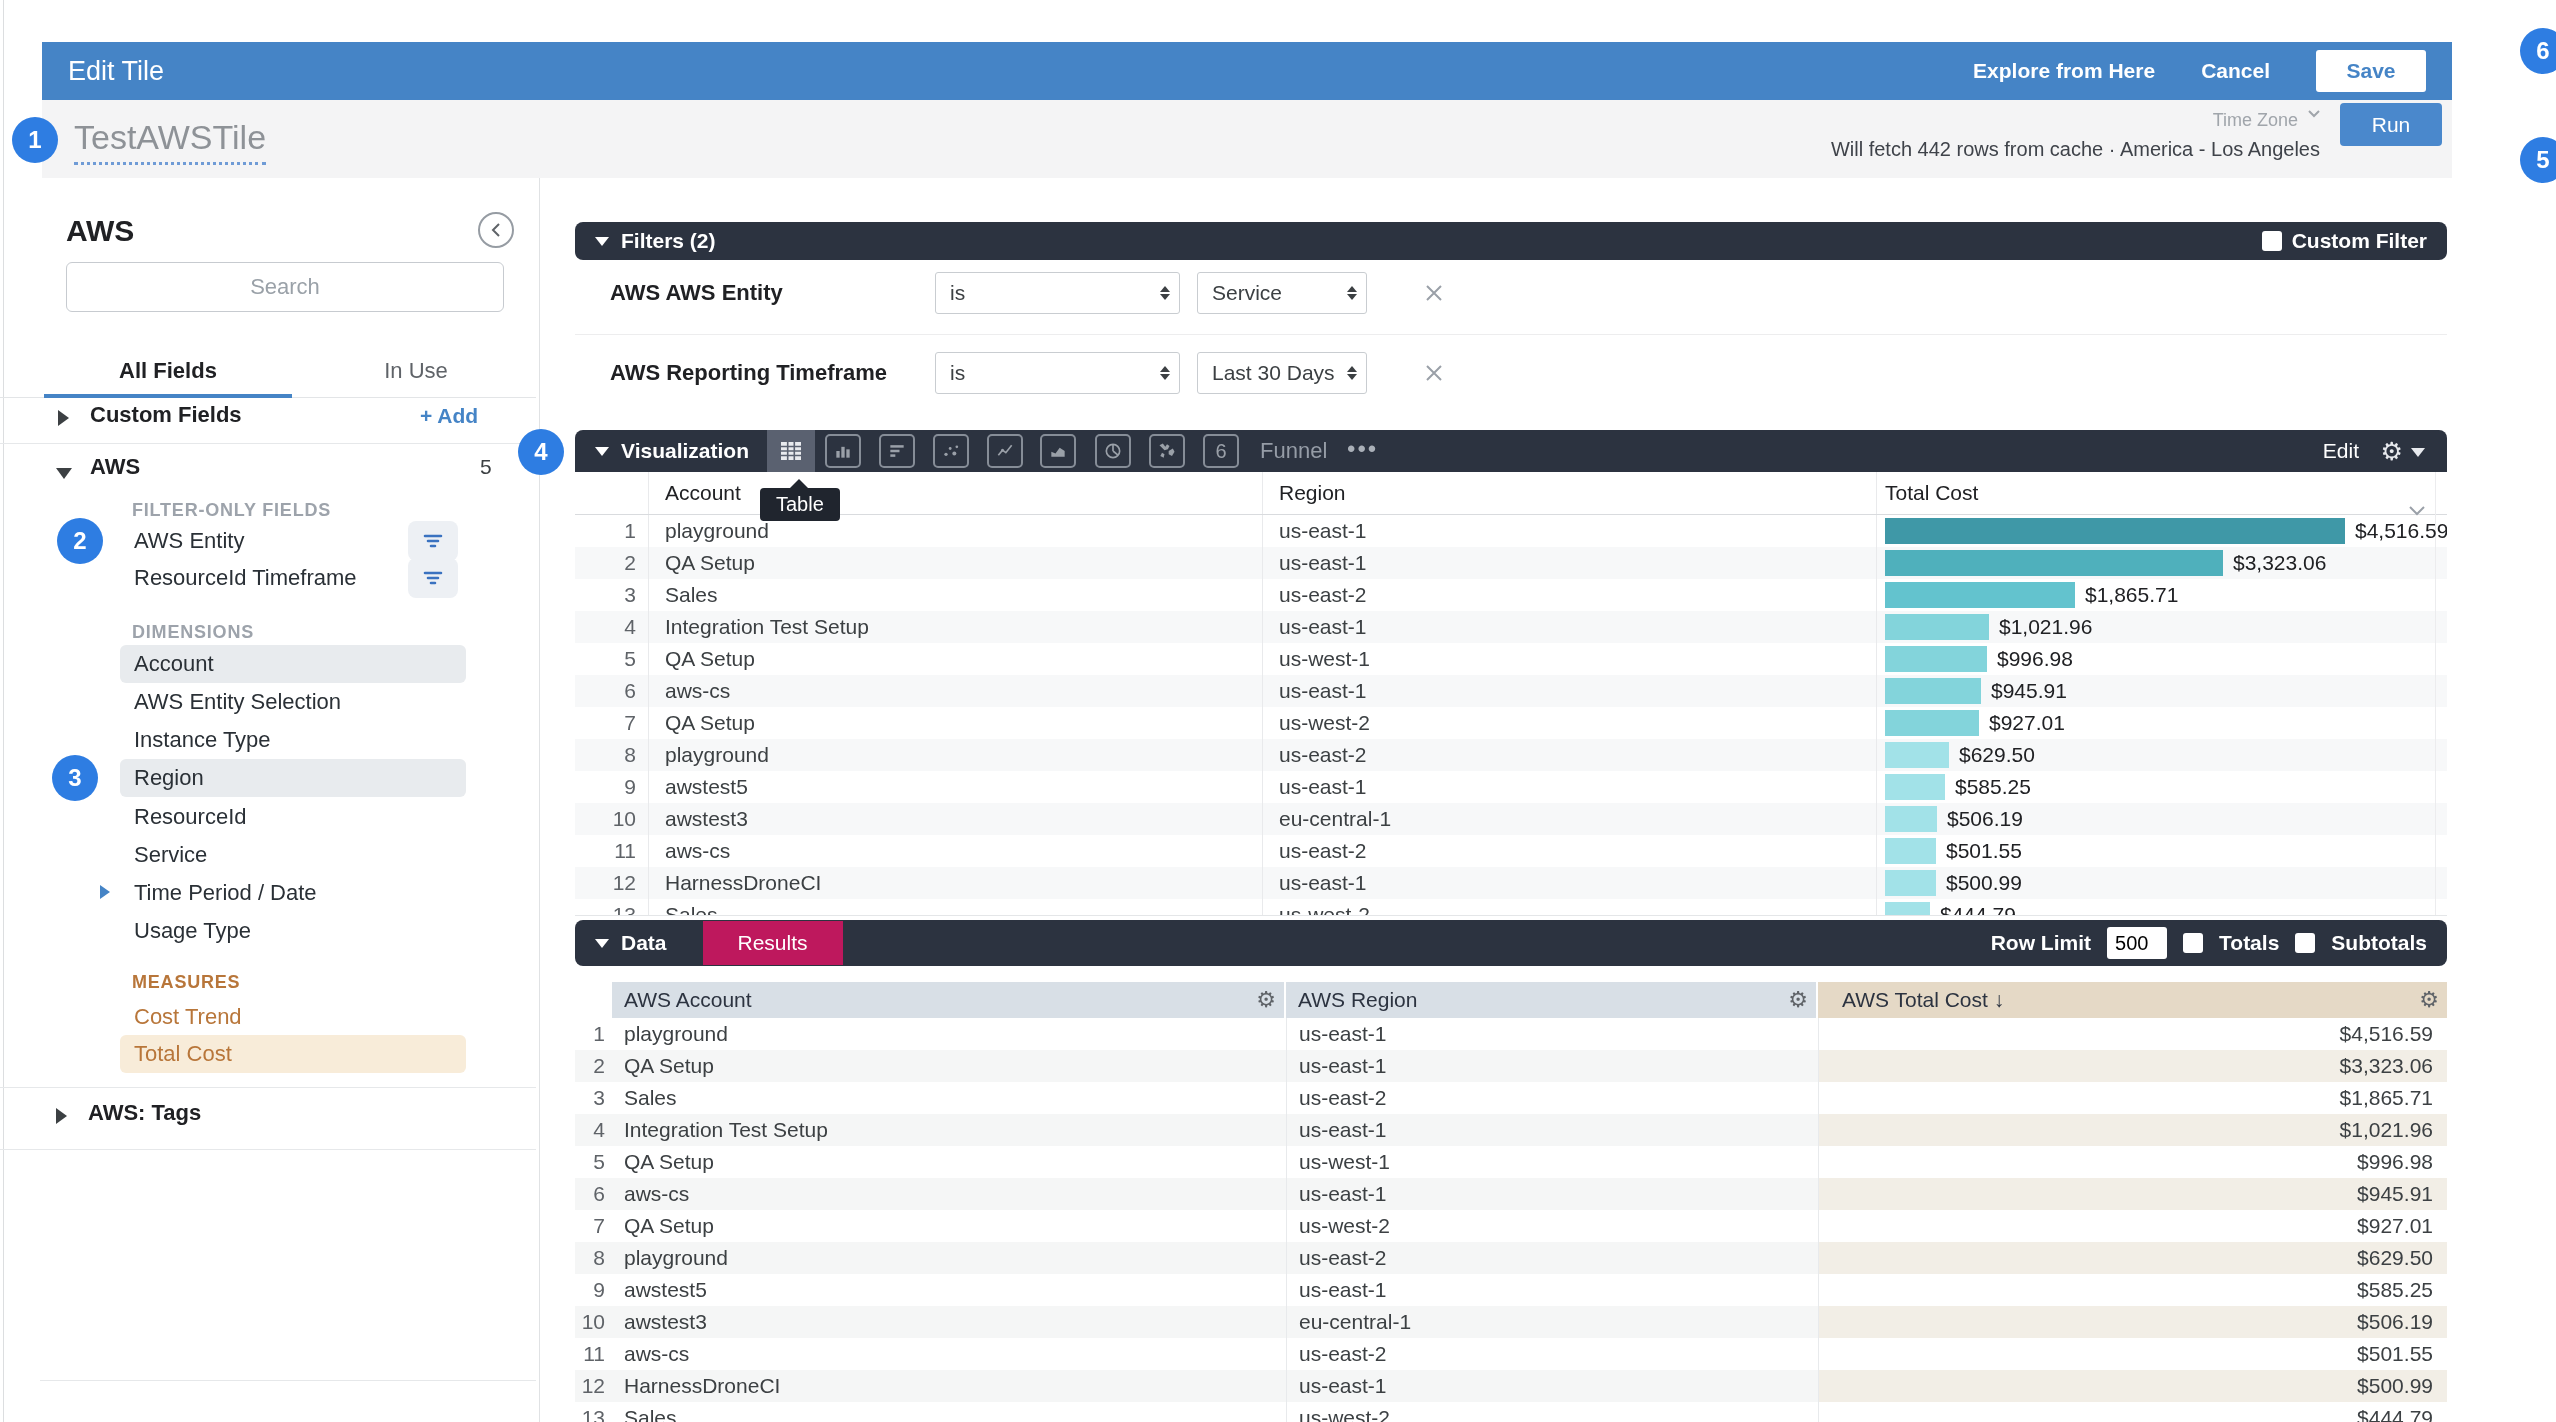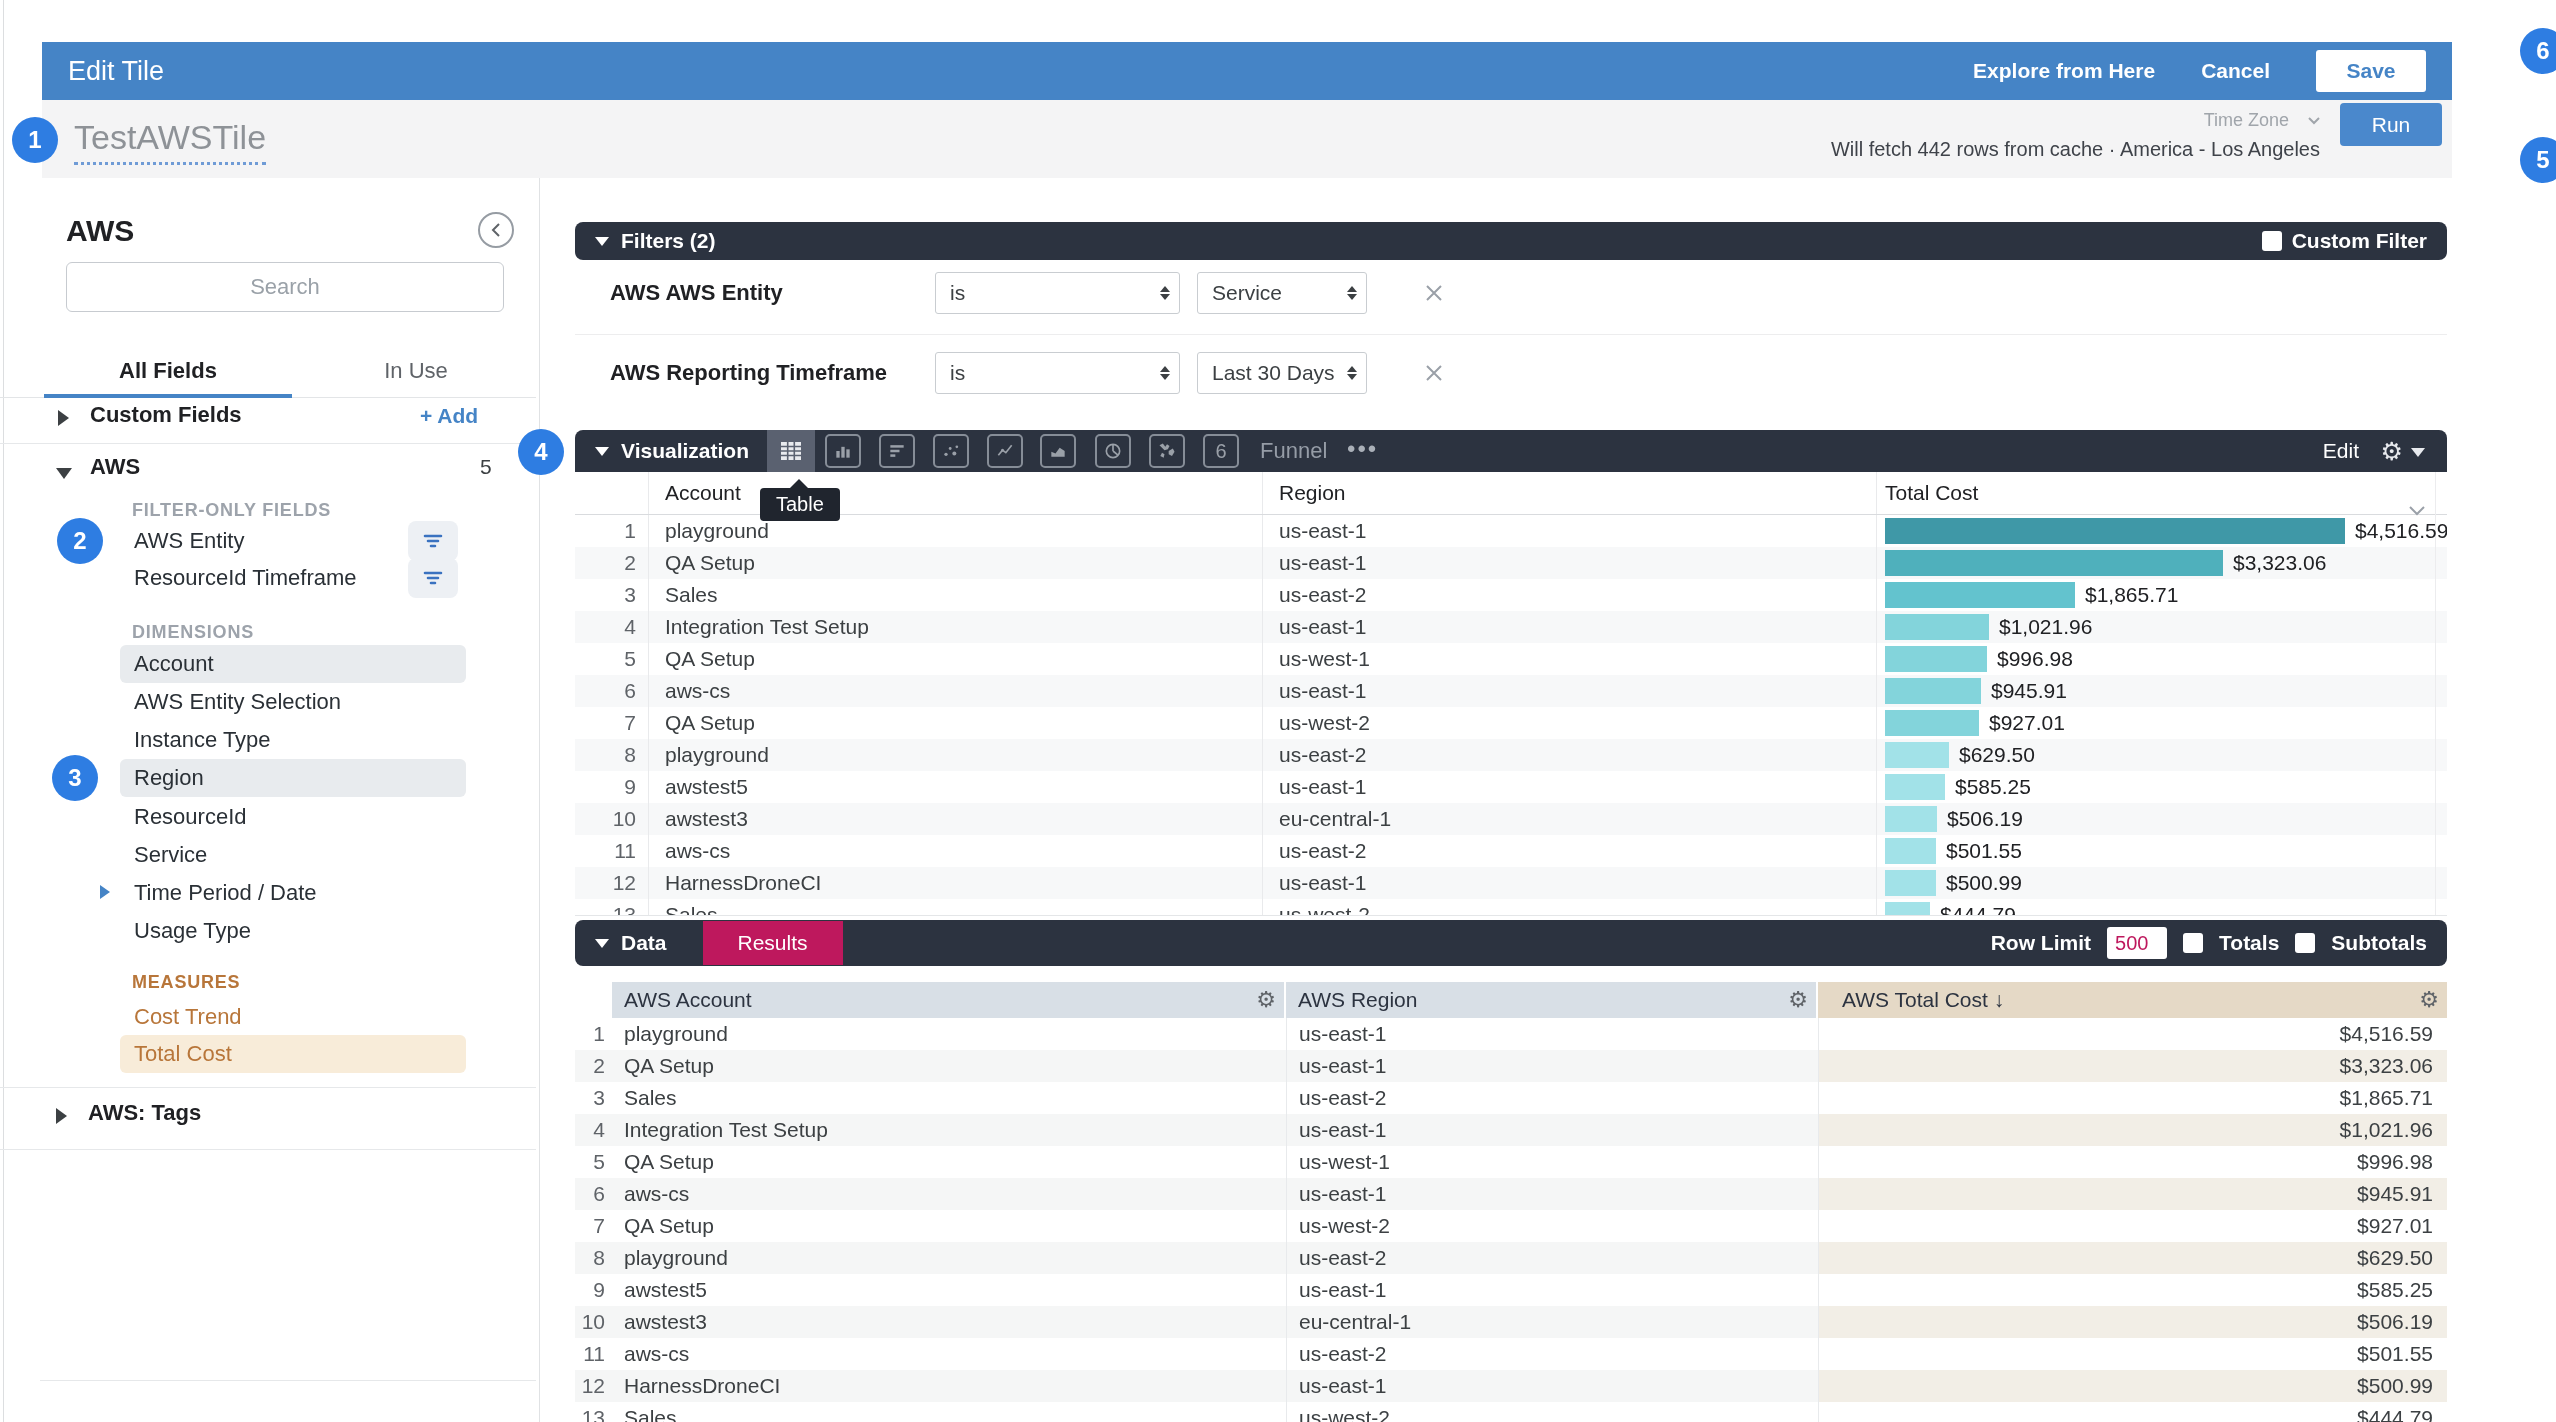--- a/index.html
+++ b/index.html
@@ -9,21 +9,21 @@
   
   .topbar{position:absolute;left:42px;top:42px;width:2410px;height:58px;background:#4584c6;display:flex;align-items:center;padding:0 26px;box-sizing:border-box;}
   .topbar-title{color:#fff;font-size:27px;font-weight:500;}
   .topbar-right{margin-left:auto;display:flex;align-items:center;gap:46px;}
   .topbar-link{color:#fff;font-size:21px;font-weight:600;cursor:pointer;}
   .save-btn{background:#fff;color:#4584c6;font-size:21px;font-weight:600;width:110px;height:42px;border-radius:3px;display:flex;align-items:center;justify-content:center;cursor:pointer;}
 
   
   .titlebar{position:absolute;left:42px;top:100px;width:2410px;height:78px;background:#f4f4f5;}
   .tile-name{position:absolute;left:32px;top:18px;font-size:34px;color:#8e9297;border-bottom:3px dotted #6f9bd6;padding-bottom:5px;}
-  .tz-line{position:absolute;right:132px;top:10px;font-size:18px;color:#a0a5ab;display:flex;align-items:center;gap:19px;}
+  .tz-line{position:absolute;right:132px;top:10px;font-size:18px;color:#a0a5ab;display:flex;gap:10px;}
   .fetch-line{position:absolute;right:132px;top:38px;font-size:20px;color:#3f434a;}
   .run-btn{position:absolute;right:10px;top:3px;width:102px;height:43px;background:#4a88cc;color:#fff;font-size:21px;border-radius:4px;display:flex;align-items:center;justify-content:center;cursor:pointer;}
 
   
   .sidebar{position:absolute;left:4px;top:178px;width:536px;height:1244px;background:#fff;border-right:1px solid #e0e2e4;box-sizing:border-box;}
   .sb-title{position:absolute;left:66px;top:214px;font-size:30px;font-weight:700;color:#202124;}
   .sb-collapse{position:absolute;left:478px;top:212px;width:36px;height:36px;border:2px solid #969ca3;border-radius:50%;display:flex;align-items:center;justify-content:center;box-sizing:border-box;cursor:pointer;}
   .sb-search{position:absolute;left:66px;top:262px;width:438px;height:50px;border:1px solid #c7cbd0;border-radius:6px;box-sizing:border-box;font-size:22px;padding:0 16px;color:#3c4043;outline:none;font-family:"Liberation Sans",sans-serif;text-align:center;}
   .sb-search::placeholder{color:#9aa1a8;}
   .sb-tabs{position:absolute;left:0;top:344px;width:536px;height:54px;border-bottom:1px solid #e3e5e7;box-sizing:border-box;}
@@ -87,21 +87,21 @@
   .vval{margin-left:10px;color:#202124;}
   .v-chev{position:absolute;right:22px;top:16px;}
   .v-scrollline{position:absolute;right:11px;top:0;bottom:0;width:1px;background:#ececee;}
 
   
   .data-hdr{top:920px;height:46px;border-radius:8px;padding:0 20px;overflow:hidden;}
   .data-hdr .hdr-title{margin-left:12px;}
   .results-tab{margin-left:36px;width:140px;height:44px;background:#be185d;color:#fff;font-size:21px;display:flex;align-items:center;justify-content:center;cursor:pointer;flex:none;}
   .data-hdr-right{margin-left:auto;display:flex;align-items:center;gap:16px;}
   .rl-label{color:#fff;font-size:21px;font-weight:600;}
-  .rl-input{width:60px;height:32px;border:none;border-radius:3px;font-size:20px;color:#be185d;padding:0 8px;box-sizing:border-box;font-family:"Liberation Sans",sans-serif;}
+  .rl-input{width:60px;height:32px;border:none;border-radius:3px;font-size:20px;color:#000000;padding:0 8px;box-sizing:border-box;font-family:"Liberation Sans",sans-serif;}
   .cb-label{color:#fff;font-size:21px;font-weight:600;}
 
   .data-table{position:absolute;left:575px;top:982px;width:1872px;height:440px;background:#fff;overflow:hidden;}
   .dthead{display:flex;height:36px;line-height:36px;font-size:21px;color:#2c3340;font-weight:500;}
   .dh{position:relative;box-sizing:border-box;}
   .dhn{width:37px;flex:none;}
   .dha{width:674px;padding-left:12px;background:#d8dfe6;border-right:2px solid #fff;flex:none;}
   .dhr{width:532px;padding-left:12px;background:#d8dfe6;border-right:2px solid #fff;flex:none;}
   .dhc{flex:1;padding-left:24px;background:#e5d9c6;}
   .hdr-gear{position:absolute;right:8px;top:0;font-size:22px;color:#5f6368;cursor:pointer;}

